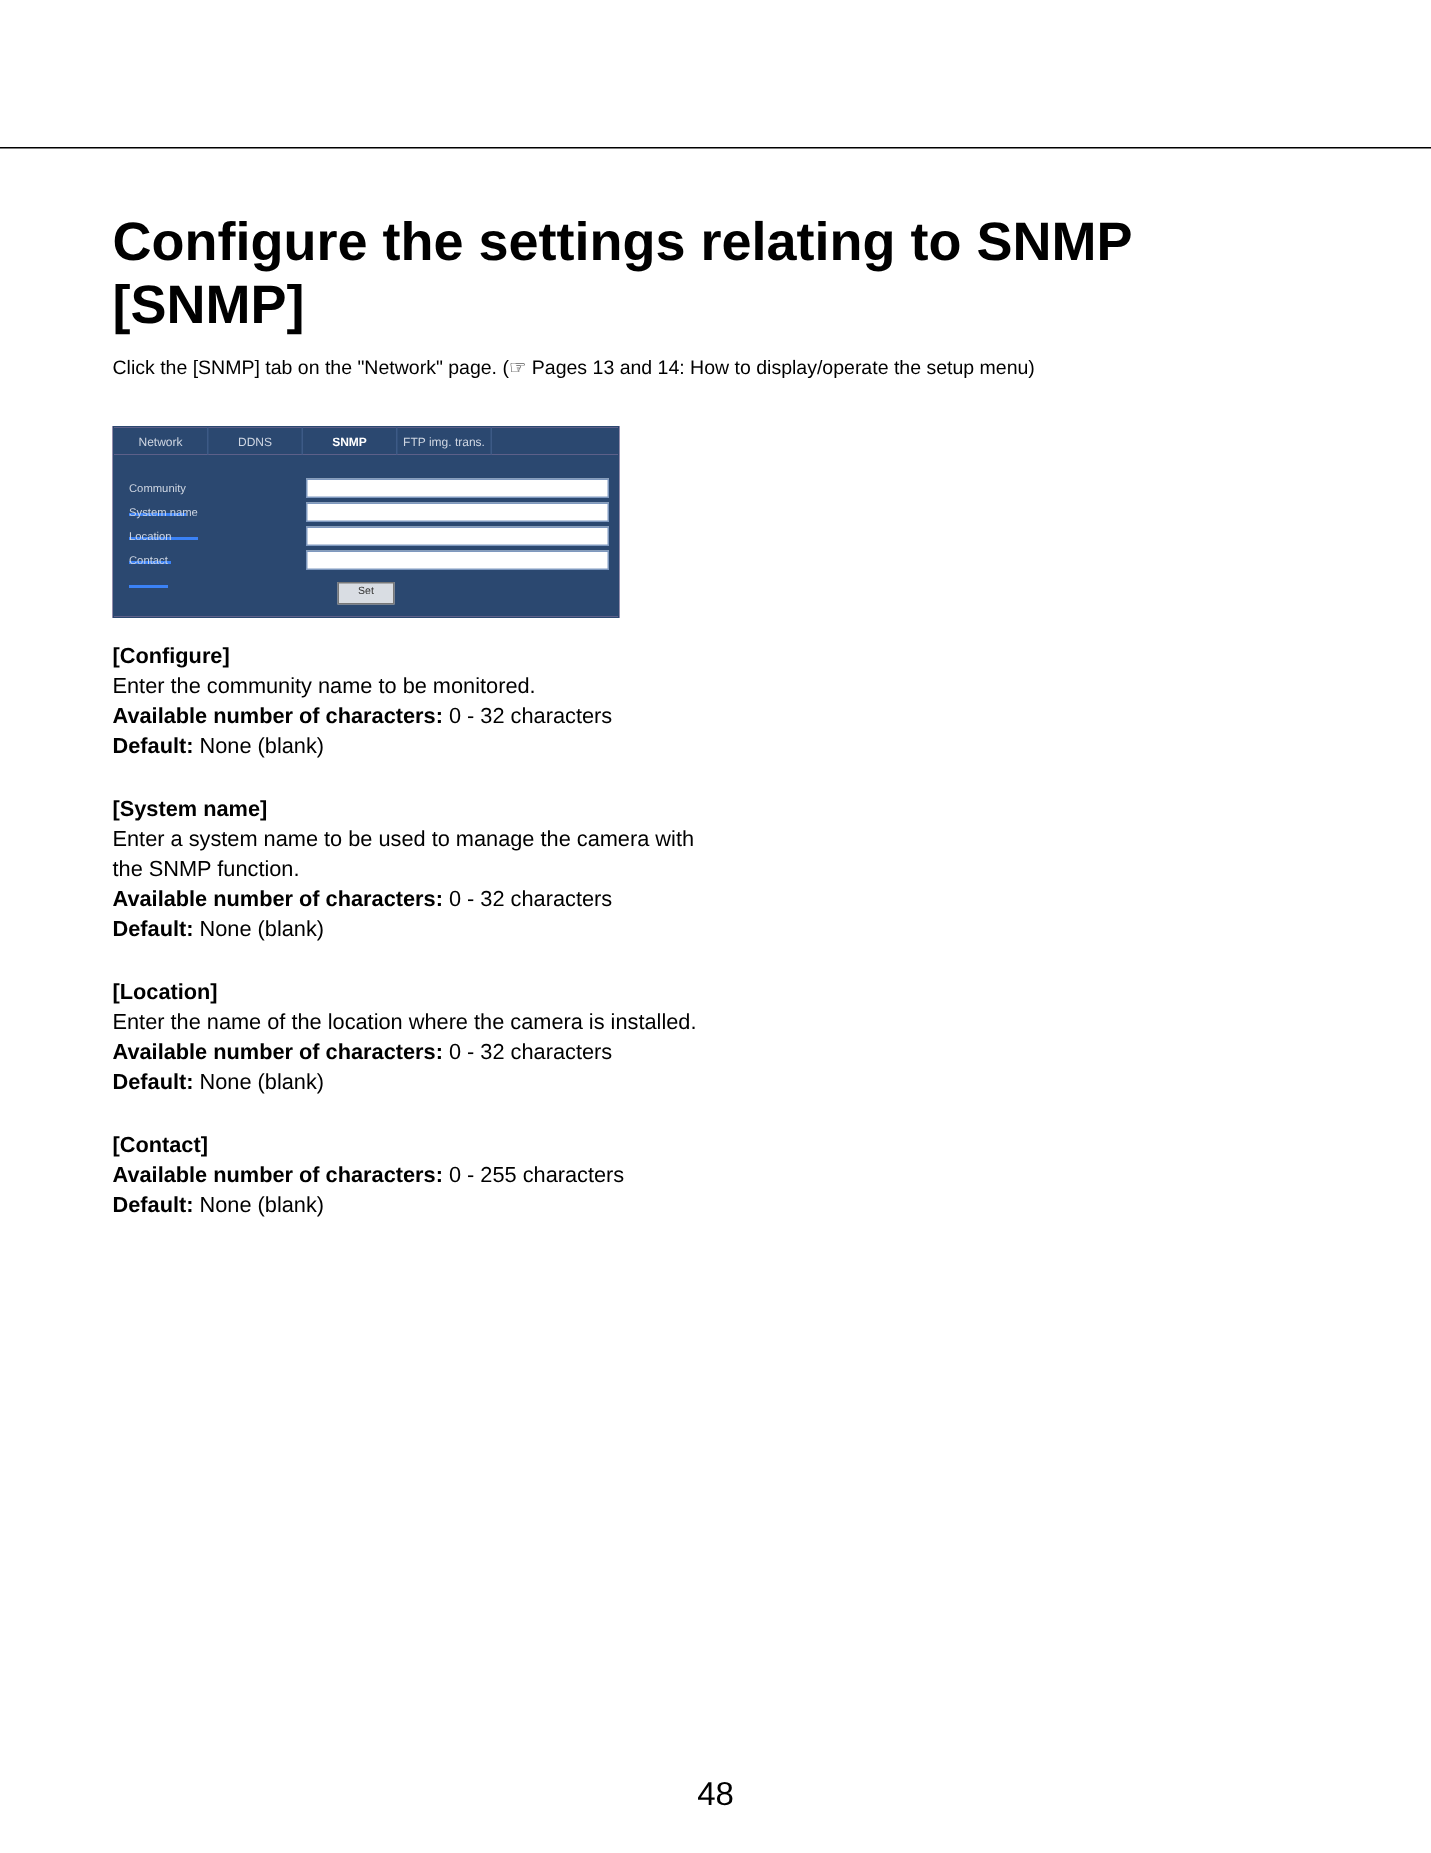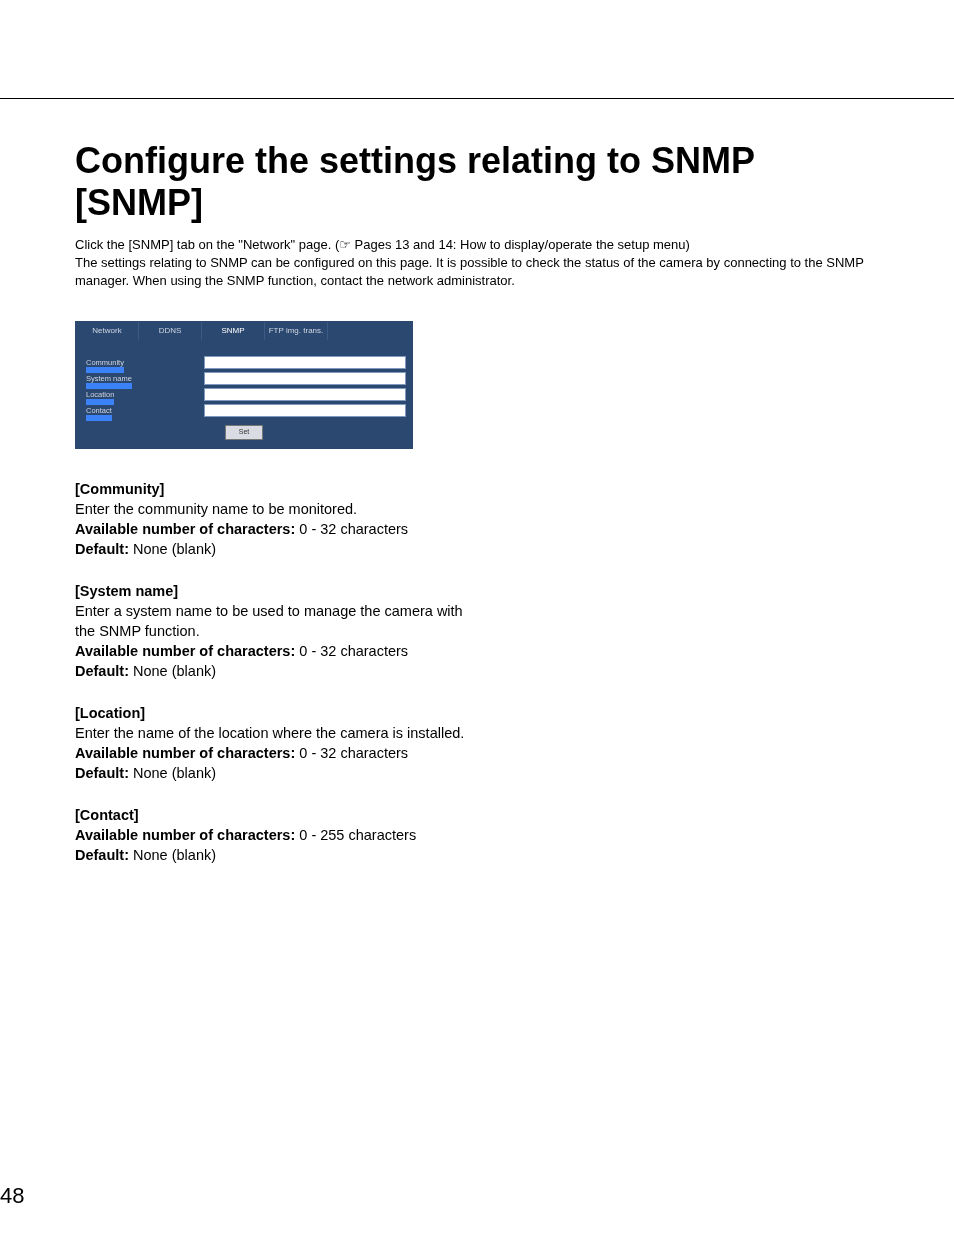--- a/index.html
+++ b/index.html
@@ -2,54 +2,53 @@
 <html><head>
 <meta charset="utf-8">
 <style>
   html,body{margin:0;padding:0;background:#fff;font-family:Arial,Helvetica,sans-serif;color:#000}
   .page{width:954px;height:1235px;position:relative;box-sizing:border-box}
   .hr-top{position:absolute;left:0;right:0;top:98px;border-top:1px solid #000}
   .content{position:absolute;left:75px;top:140px;width:810px}
   h1{font-size:36px;font-weight:bold;margin:0 0 12px 0;letter-spacing:0}
   .intro{font-size:13px;line-height:1.4;margin-bottom:30px}
   
-  .shot{width:336px;background:#f9a8d4;border:1px solid #2b4870;margin-bottom:30px;font-size:0}
+  .shot{width:336px;background:#f9a8d4;border:1px solid #2b4870;margin-bottom:16px;font-size:0}
   .tabs{display:flex;height:18px;background:#2b4870}
   .tab{font-size:8px;color:#cfd6e2;display:flex;align-items:center;justify-content:center;border-right:1px solid #3d5a86}
   .tab.w{width:62px}
-  .tab.active{color:#fff;font-weight:normal}
+  .tab.active{color:#fff;font-weight:bold}
   .form-area{background:#2b4870;padding:6px 6px 8px 6px}
   .row{display:flex;align-items:center;margin-bottom:3px}
   .lbl{width:118px;font-size:7.5px;color:#cfd6e2;padding-left:4px}
-  .lbl span{border-bottom:6px solid #3b82f6;padding-bottom:0;display:inline}
+  .lbl span{border-bottom:2px solid #3b82f6;padding-bottom:12px;display:inline}
   .inp{flex:1;height:13px;background:#fff;border:1px solid #7f99bf;box-sizing:border-box}
   .btn-row{text-align:center;margin-top:8px}
   .btn{display:inline-block;width:36px;height:13px;background:#d9dde3;border:1px solid #777;font-size:7px;line-height:12px;text-align:center;color:#333}
   
   .col{width:408px;font-size:14.5px;line-height:1.38}
   .section{margin-bottom:22px}
   .section-h{font-weight:bold}
   .hr-small{border-top:1px solid #000;margin:4px 0 6px 0;width:408px}
   .important-block .imp-label{font-weight:bold;margin-left:8px}
   .bullet{display:flex;margin-top:2px}
   .bullet .dot{width:8px;margin-left:8px;margin-right:8px}
   .bullet .txt{flex:1}
-  .pagenum{position:absolute;left:0;right:0;bottom:26px;font-size:22px}
+  .pagenum{position:absolute;left:0;right:0;bottom:26px;text-align:center;font-size:22px}
   b{font-weight:bold}
 </style>
 </head>
 <body>
 
 <div class="page">
   <div class="hr-top"></div>
   <div class="content">
     <h1>Configure the settings relating to SNMP [SNMP]</h1>
     <div class="intro">
       <span>Click the [SNMP] tab on the "Network" page. (☞ Pages 13 and 14: How to display/operate the setup menu)</span><br>
-      <span>The settings relating to SNMP can be configured on this page. It is possible to check the status of the camera by connecting to the SNMP manager. When using the SNMP function, contact the network administrator.</span>
     </div>
 
     <div class="shot">
       <div class="tabs">
         <div class="tab w">Network</div>
         <div class="tab w">DDNS</div>
         <div class="tab w active">SNMP</div>
         <div class="tab w">FTP img. trans.</div>
       </div>
       <div class="form-area">
@@ -71,21 +70,21 @@
           <div class="inp"></div>
         </div>
         <div class="btn-row">
           <div class="btn">Set</div>
         </div>
       </div>
     </div>
 
     <div class="col">
       <div class="section">
-        <div class="section-h">[Community]</div>
+        <div class="section-h">[Configure]</div>
         <div>Enter the community name to be monitored.</div>
         <div><b>Available number of characters:</b><span> 0 - 32 characters</span></div>
         <div><b>Default:</b><span> None (blank)</span></div>
       </div>
 
 
       <div class="section">
         <div class="section-h">[System name]</div>
         <div>Enter a system name to be used to manage the camera with the SNMP function.</div>
         <div><b>Available number of characters:</b><span> 0 - 32 characters</span></div>

